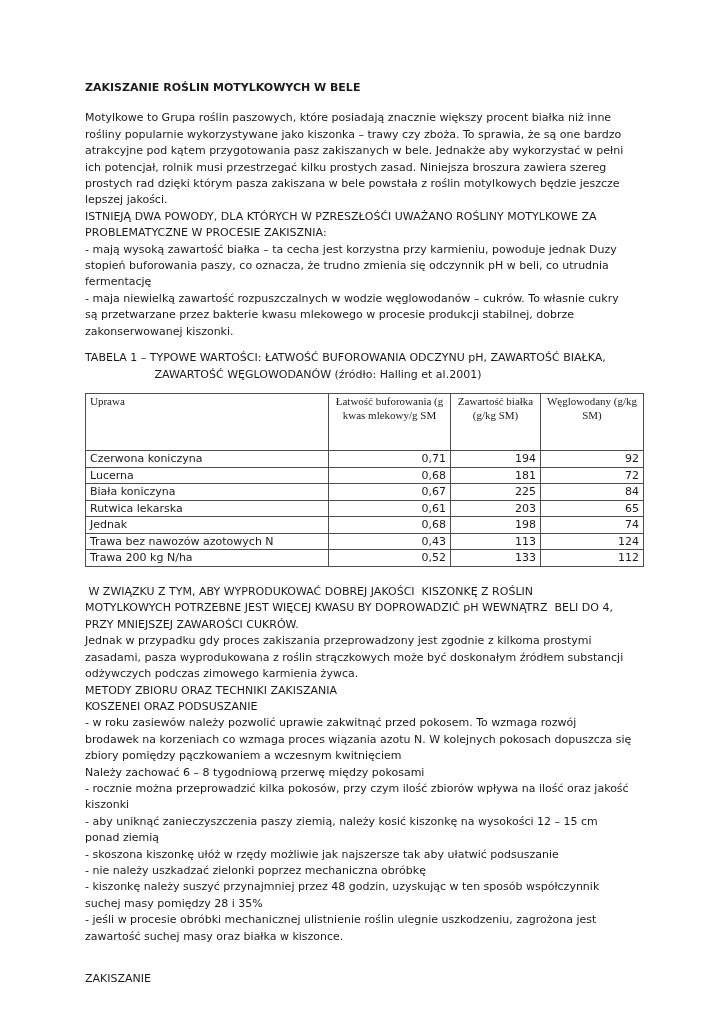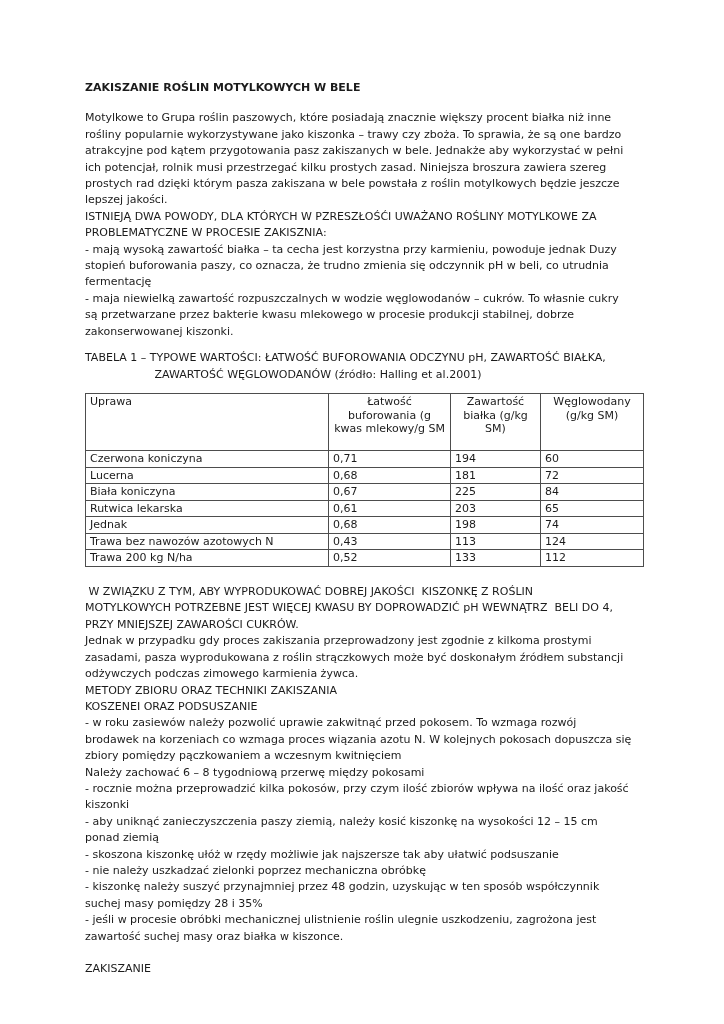--- a/index.html
+++ b/index.html
@@ -53,36 +53,37 @@
     font-size: 11px;
     font-weight: normal;
     line-height: 13.6px;
     padding: 1px 4px;
     overflow: hidden;
   }
   table.data-table th {
     vertical-align: top;
     text-align: center;
     height: 54px;
+    font-family: Liberation Serif, serif;
   }
   table.data-table th.col-crop {
     text-align: left;
   }
   table.data-table td {
-    text-align: left;
+    text-align: right;
     white-space: nowrap;
   }
   table.data-table td.cell-crop {
     text-align: left;
   }
   .after-table {
     margin-top: 17px;
   }
   .closing {
-    margin-top: 16px;
+    margin-top: 26px;
   }
 </style>
 </head>
 <body>
 
 <div class="page">
 
   <p class="doc-title">ZAKISZANIE ROŚLIN MOTYLKOWYCH W BELE</p>
 
   <p class="doc-text">Motylkowe to Grupa roślin paszowych, które posiadają znacznie większy procent białka niż inne
@@ -116,21 +117,21 @@
         <th>Łatwość buforowania  (g kwas mlekowy/g SM</th>
         <th>Zawartość białka (g/kg SM)</th>
         <th>Węglowodany (g/kg SM)</th>
       </tr>
     </thead>
     <tbody>
       <tr>
         <td class="cell-crop">Czerwona koniczyna</td>
         <td>0,71</td>
         <td>194</td>
-        <td>60</td>
+        <td>92</td>
       </tr>
       <tr>
         <td class="cell-crop">Lucerna</td>
         <td>0,68</td>
         <td>181</td>
         <td>72</td>
       </tr>
       <tr>
         <td class="cell-crop">Biała koniczyna</td>
         <td>0,67</td>

